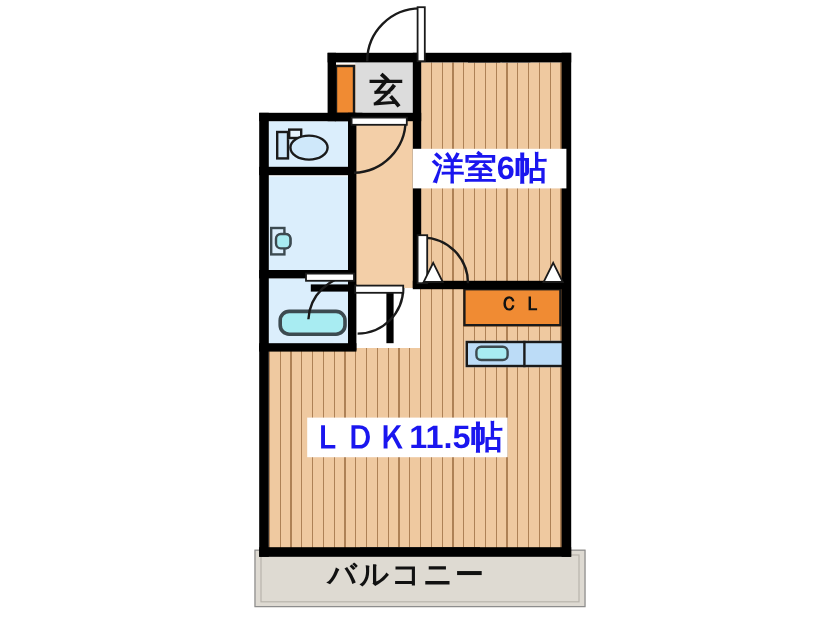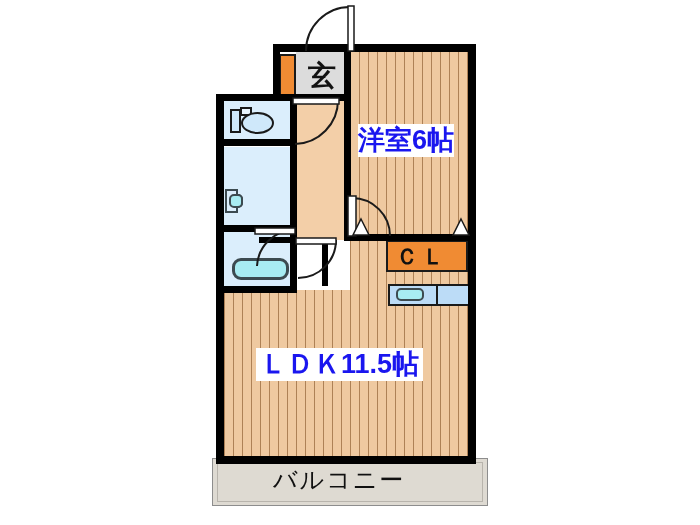--- a/index.html
+++ b/index.html
@@ -108,21 +108,21 @@
     color: #111111;
     font-weight: 700;
     letter-spacing: 4px;
   }
   .lbl-genkan {
     color: #111111;
     font-weight: 700;
   }
   .lbl-balcony {
     color: #111111;
-    font-weight: 400;
+    font-weight: 700;
     letter-spacing: 2px;
   }
 
   .balcony-outline {
     border: 1px solid #8d8d8d;
     box-sizing: border-box;
     background: #dedad2;
   }
   .balcony-outline2 {
     border: 1px solid #b8b4ac;
@@ -161,21 +161,21 @@
   <div class="abs fx" style="left:240px; top:107px; width:12px; height:9px; background:#e8f4fd;"></div>
   <div class="abs fx-oval" style="left:241px; top:112px; width:33px; height:22px;"></div>
 
   <div class="abs fx-basin" style="left:230px; top:194px; width:13px; height:14px;"></div>
   <div class="abs" style="left:225px; top:189px; width:13px; height:24px; border:2px solid #3c4a50; box-sizing:border-box; background:#dbeefc;"></div>
   <div class="abs fx-basin" style="left:229px; top:194px; width:14px; height:14px;"></div>
 
   <div class="abs fx-tub" style="left:232px; top:258px; width:57px; height:22px;"></div>
 
   <div class="abs orange-box" style="left:386px; top:240px; width:82px; height:32px;"></div>
-  <div class="lbl lbl-cl" style="left:396px; top:246px; font-size:22px;">ＣＬ</div>
+  <div class="lbl lbl-cl" style="left:416px; top:246px; font-size:16px;">ＣＬ</div>
 
   <div class="abs" style="left:388px; top:284px; width:84px; height:22px; background:#bcdcf7; border:2px solid #1a1a1a; box-sizing:border-box;"></div>
   <div class="abs" style="left:436px; top:284px; width:2px; height:22px; background:#1a1a1a;"></div>
   <div class="abs fx-basin" style="left:396px; top:288px; width:28px; height:13px;"></div>
 
   <div class="abs window-sash-dark" style="left:390px; top:46px; width:27px; height:6px;"></div>
   <div class="abs window-sash" style="left:418px; top:46px; width:24px; height:6px;"></div>
 
   <div class="abs window-sash" style="left:300px; top:456px; width:50px; height:5px;"></div>
   <div class="abs window-sash-dark" style="left:350px; top:456px; width:50px; height:5px;"></div>
@@ -246,17 +246,17 @@
     <path d="M 2 2 L 2 38" stroke="#1a1a1a" stroke-width="1.5" fill="none" opacity="0"></path>
   </svg>
 
   <svg class="abs door-arc" style="left:452px; top:218px; width:18px; height:18px;" viewBox="0 0 18 18">
     <path d="M 9 1 L 17 17 L 1 17 Z" fill="#ffffff" stroke="#1a1a1a" stroke-width="1.5"></path>
   </svg>
   <svg class="abs door-arc" style="left:352px; top:218px; width:18px; height:18px;" viewBox="0 0 18 18">
     <path d="M 9 1 L 17 17 L 1 17 Z" fill="#ffffff" stroke="#1a1a1a" stroke-width="1.5"></path>
   </svg>
 
-  <div class="lbl lbl-room" style="left:358px; top:124px; font-size:27px; padding:3px 0;">洋室6帖</div>
+  <div class="lbl lbl-room" style="left:344px; top:124px; font-size:27px; padding:3px 16px;">洋室6帖</div>
 
   <div class="lbl lbl-room" style="left:256px; top:348px; font-size:27px; padding:3px 4px;">ＬＤＫ11.5帖</div>
 
 </div>
 
 </body></html>

